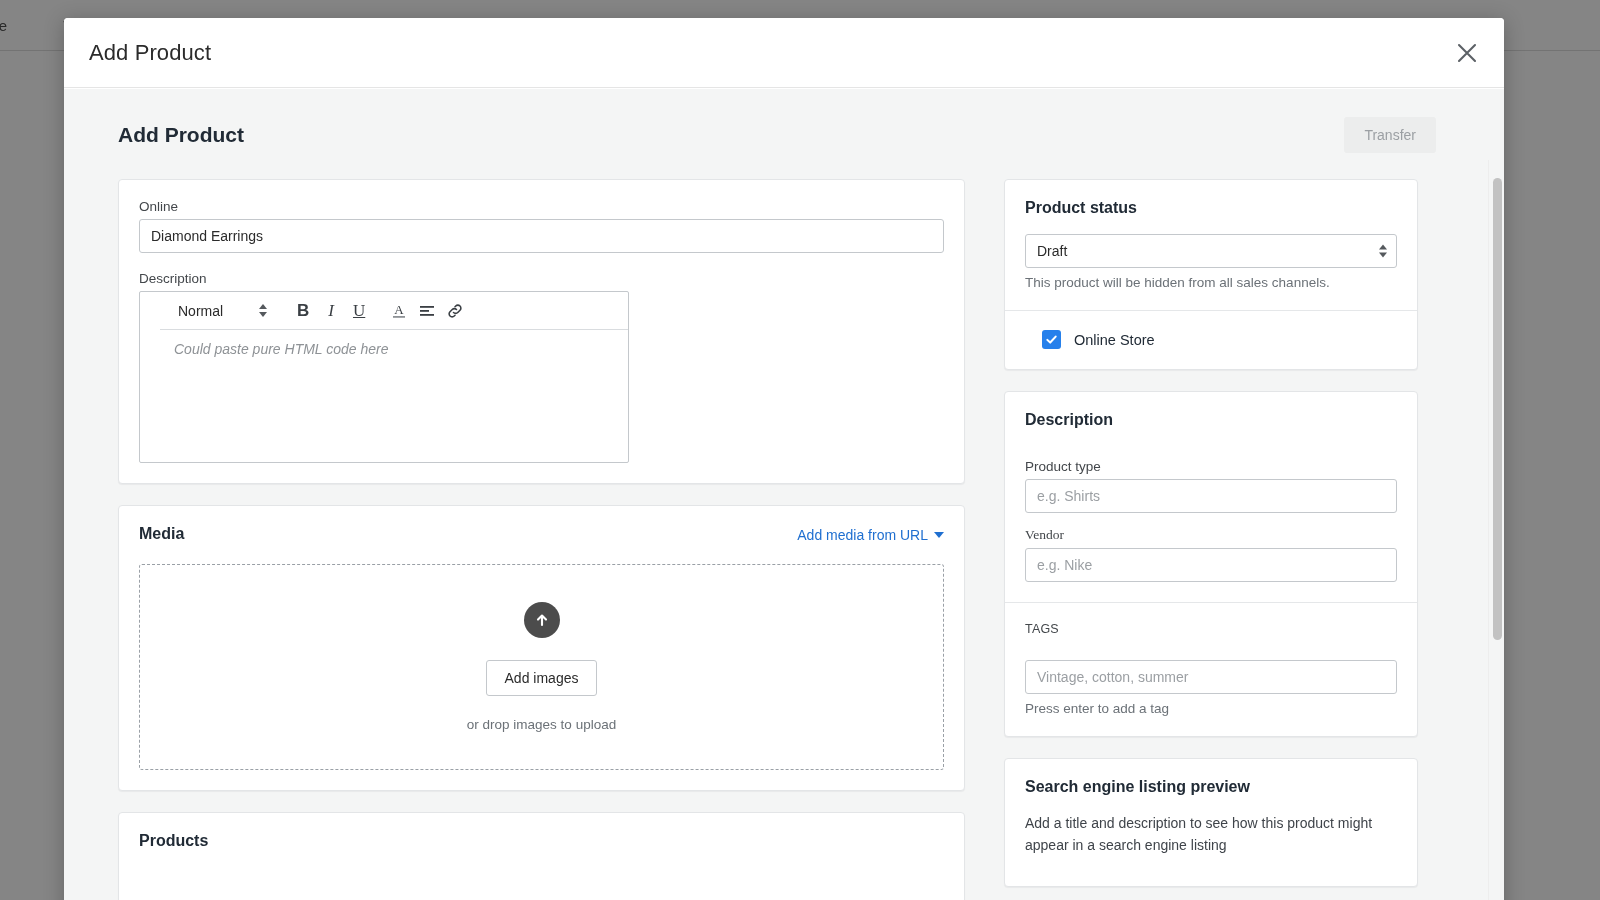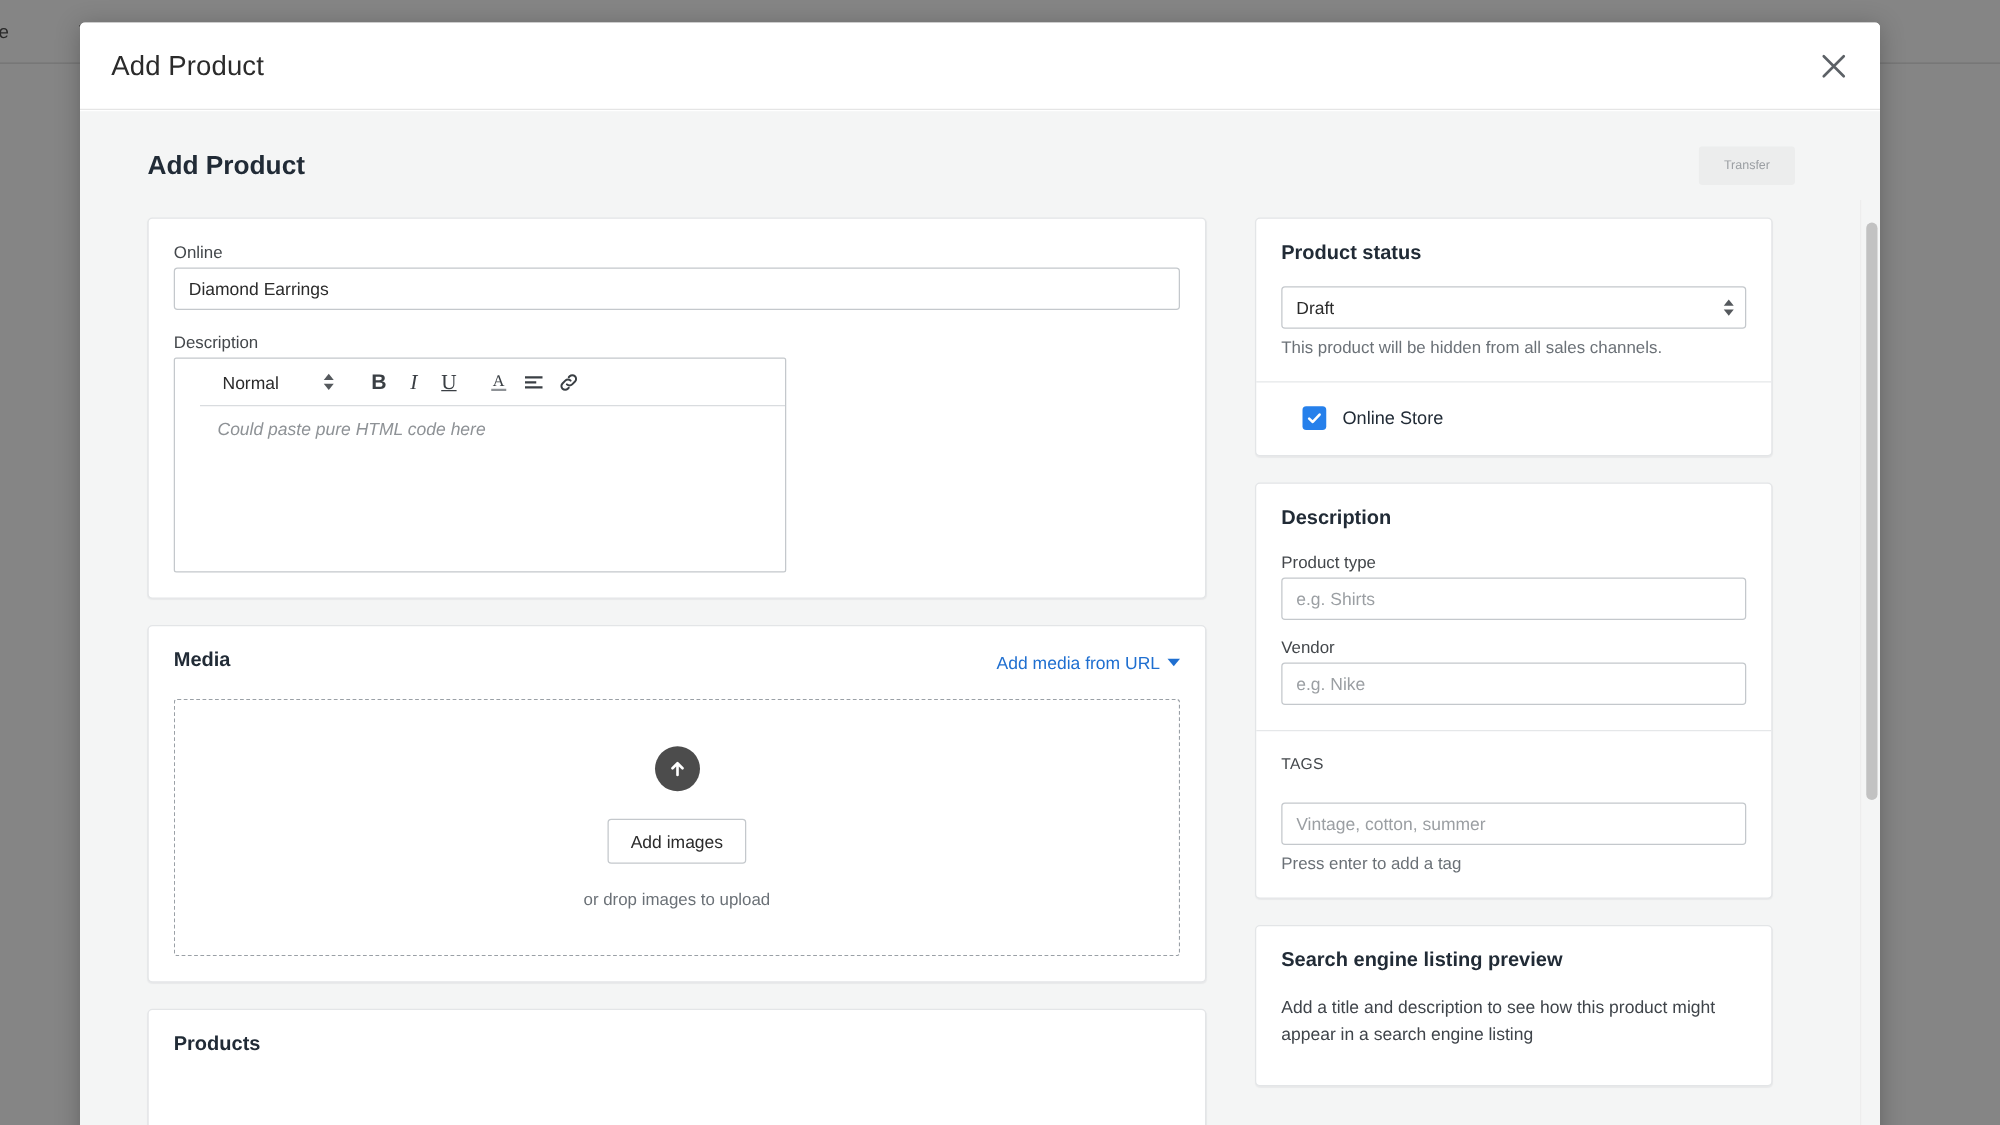--- a/index.html
+++ b/index.html
@@ -112,21 +112,21 @@
   #page-title {
     font-size: 21px;
     font-weight: bold;
     color: #212b36;
   }
   #transfer-btn {
     background: #eceded;
     color: #9b9fa3;
     border: 1px solid transparent;
     border-radius: 3px;
-    font-size: 10px;
+    font-size: 14px;
     padding: 9px 19px;
     font-family: inherit;
     cursor: default;
   }
 
   
   #cols {
     display: flex;
     gap: 39px;
     padding: 0 55px 0 54px;
@@ -496,24 +496,24 @@
                 </span>
                 <span class="check-label">Online Store</span>
               </div>
             </div>
           </div>
 
           <div class="card">
             <div class="card-pad">
               <span class="card-title">Description</span>
 
-              <label class="field-label" style="margin-top:18px;">Product type</label>
+              <label class="field-label" style="margin-top:30px;">Product type</label>
               <input class="text-input" type="text" placeholder="e.g. Shirts" style="">
 
-              <label class="field-label" style="margin-top:14px;">Vendor</label>
+              <label class="field-label" style="margin-top:14px;font-family:Liberation Serif, serif;">Vendor</label>
               <input class="text-input" type="text" placeholder="e.g. Nike" style="">
             </div>
             <div class="card-divider"></div>
             <div class="card-pad">
               <span class="tags-label">TAGS</span>
               <input class="text-input" type="text" placeholder="Vintage, cotton, summer" style="">
               <div class="helper-text">Press enter to add a tag</div>
             </div>
           </div>
 

